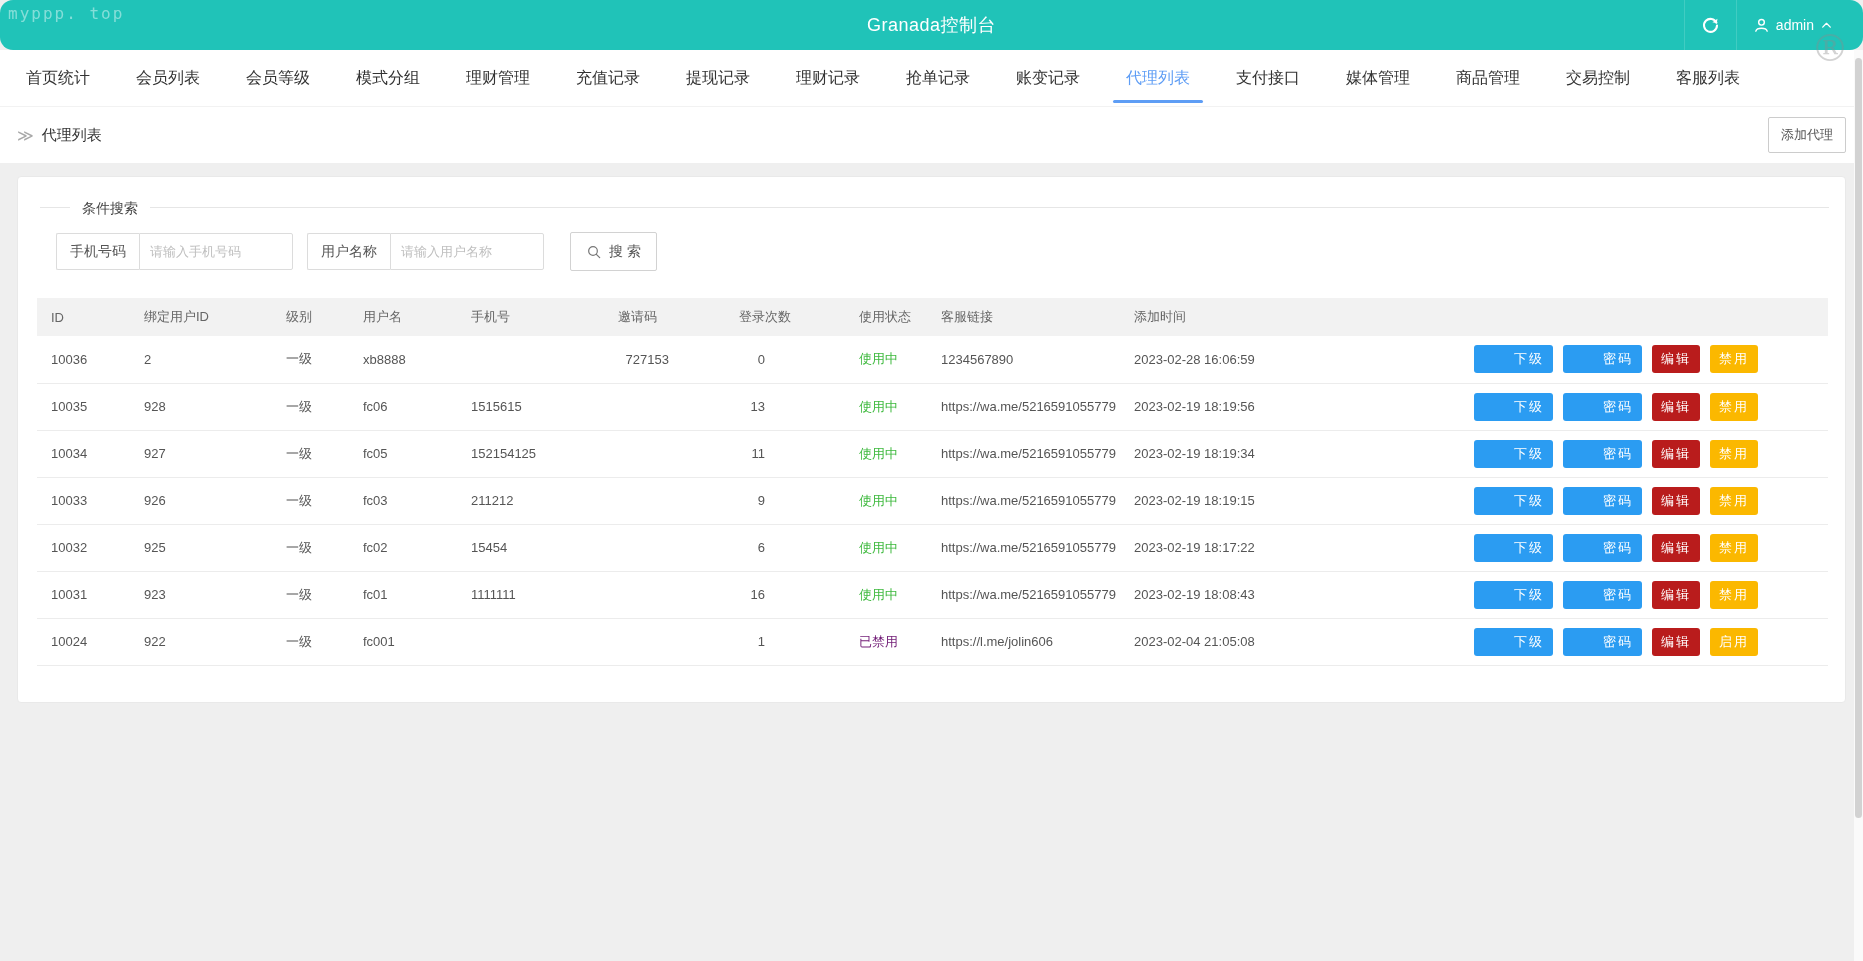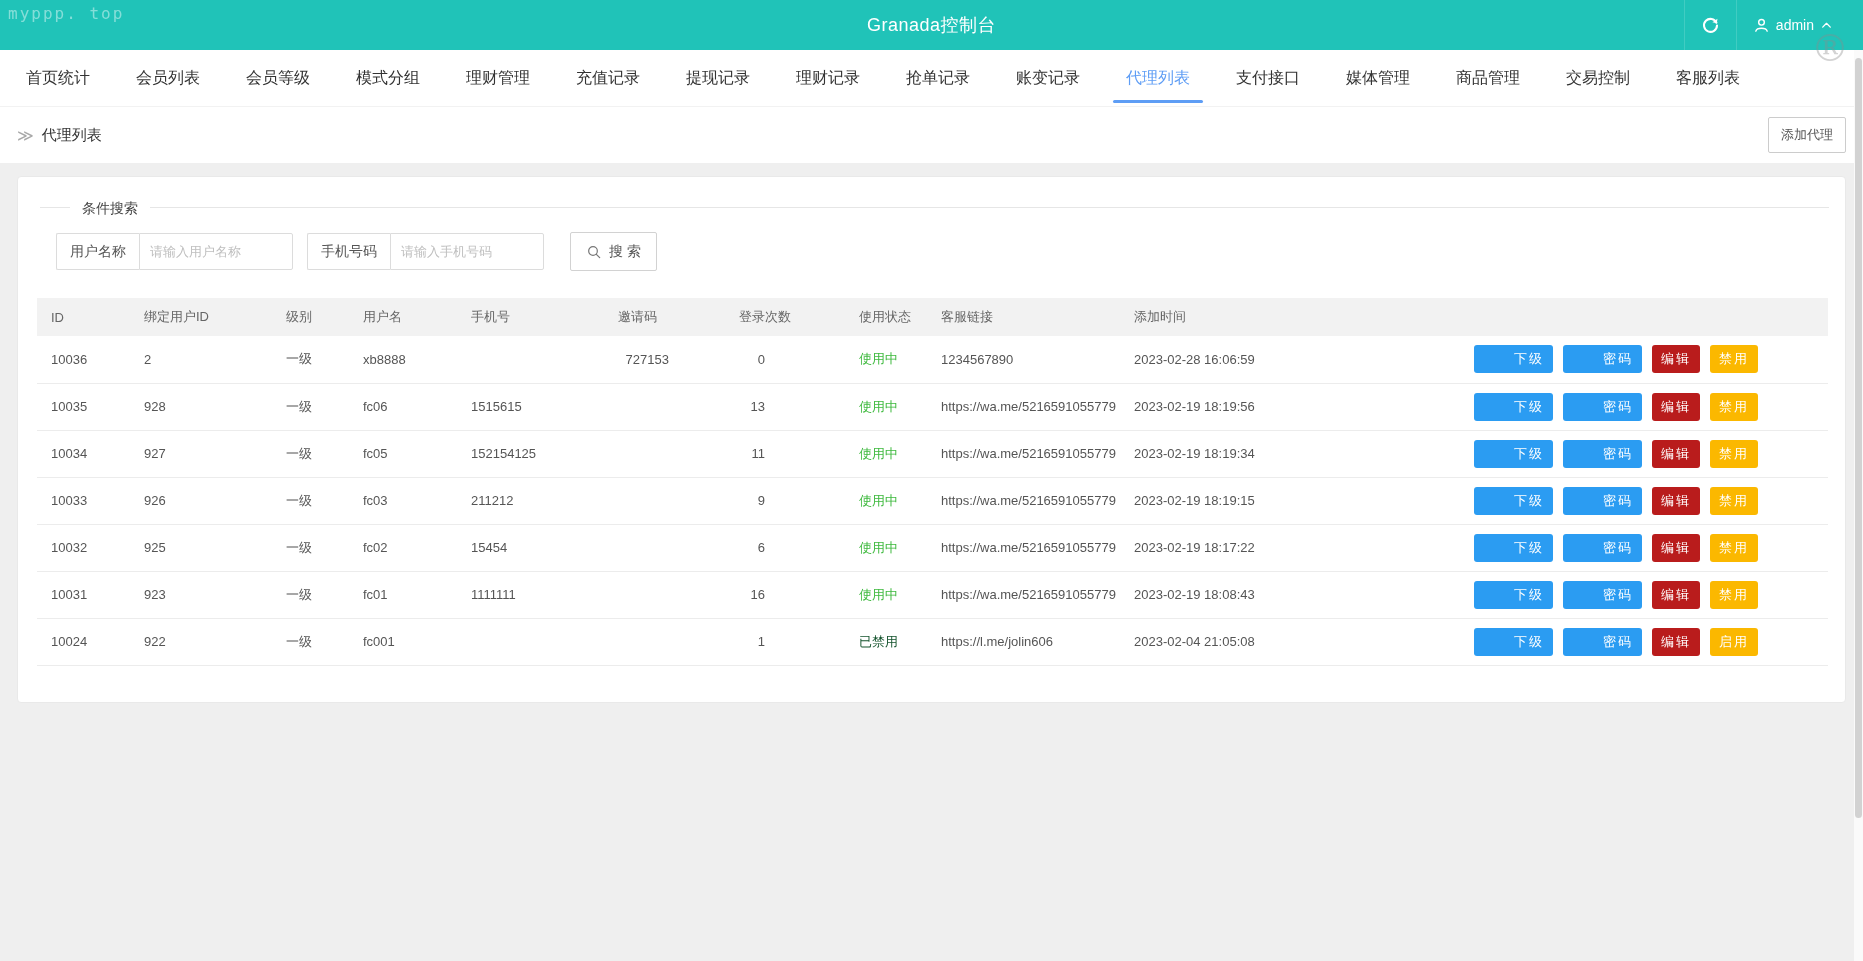--- a/index.html
+++ b/index.html
@@ -7,21 +7,21 @@
   body {
     font-family: "Liberation Sans", "DejaVu Sans", sans-serif;
     background: #efefef;
     position: relative;
     overflow: hidden;
     color: #333;
   }
   
   .topbar {
     height: 50px; background: #20c3b8; position: relative;
-    display: flex; align-items: center; justify-content: center;
+    display: flex; align-items: center; justify-content: center; border-radius: 13px;
   }
   .topbar-title { color: #fff; font-size: 18px; letter-spacing: .5px; }
   .topbar-right {
     position: absolute; right: 14px; top: 0; height: 50px;
     display: flex; align-items: flex-end;
   }
   .topbar-btn {
     height: 50px; display: flex; align-items: center; padding: 0 16px;
     cursor: pointer; border-left: 1px solid rgba(255,255,255,0.15);
   }
@@ -100,21 +100,21 @@
     background: #f2f2f2; height: 38px; text-align: left; padding: 0 14px;
     font-size: 13px; color: #666; font-weight: normal;
   }
   tbody td {
     height: 47px; border-bottom: 1px solid #ececec; padding: 0 14px;
     font-size: 13px; color: #555; overflow: hidden; white-space: nowrap;
   }
   td.col-invite { text-align: right; padding-right: 56px; }
   td.col-logins { text-align: right; padding-right: 80px; }
   .status-active { color: #3eb93e; }
-  .status-disabled { color: #14532d; }
+  .status-disabled { color: #701a75; }
   .btn {
     display: inline-block; height: 28px; line-height: 28px; padding: 0 9px;
     border-radius: 3px; color: #fff; font-size: 13px; letter-spacing: 2px;
     margin-right: 10px; cursor: pointer; border: none; font-family: inherit;
   }
   .btn-blue { background: #2b9cf2; padding-left: 40px; }
   .btn-green { background: #b91c1c; }
   .btn-yellow { background: #fbb800; }
   .card-footer { margin: 30px 0 0 19px; font-size: 13px; color: #333; }
   
@@ -187,26 +187,26 @@
   <button class="add-btn">添加代理</button>
 </div>
 
 <div class="card">
   <div class="fieldset">
     <span class="legend">条件搜索</span>
   </div>
 
   <div class="search-row">
     <div class="input-group">
+      <span class="input-label">手机号码</span>
+      <input class="text-input" type="text" placeholder="请输入手机号码" style="">
+    </div>
+    <div class="input-group">
       <span class="input-label">用户名称</span>
       <input class="text-input" type="text" placeholder="请输入用户名称" style="">
-    </div>
-    <div class="input-group">
-      <span class="input-label">手机号码</span>
-      <input class="text-input" type="text" placeholder="请输入手机号码" style="">
     </div>
     <button class="search-btn">
       <span>
         <svg width="16" height="16" viewBox="0 0 24 24">
           <circle cx="10.5" cy="10.5" r="6.5" fill="none" stroke="#777" stroke-width="1.8"></circle>
           <line x1="15.5" y1="15.5" x2="20.5" y2="20.5" stroke="#777" stroke-width="1.8" stroke-linecap="round"></line>
         </svg>
       </span>
       <span>搜 索</span>
     </button>

